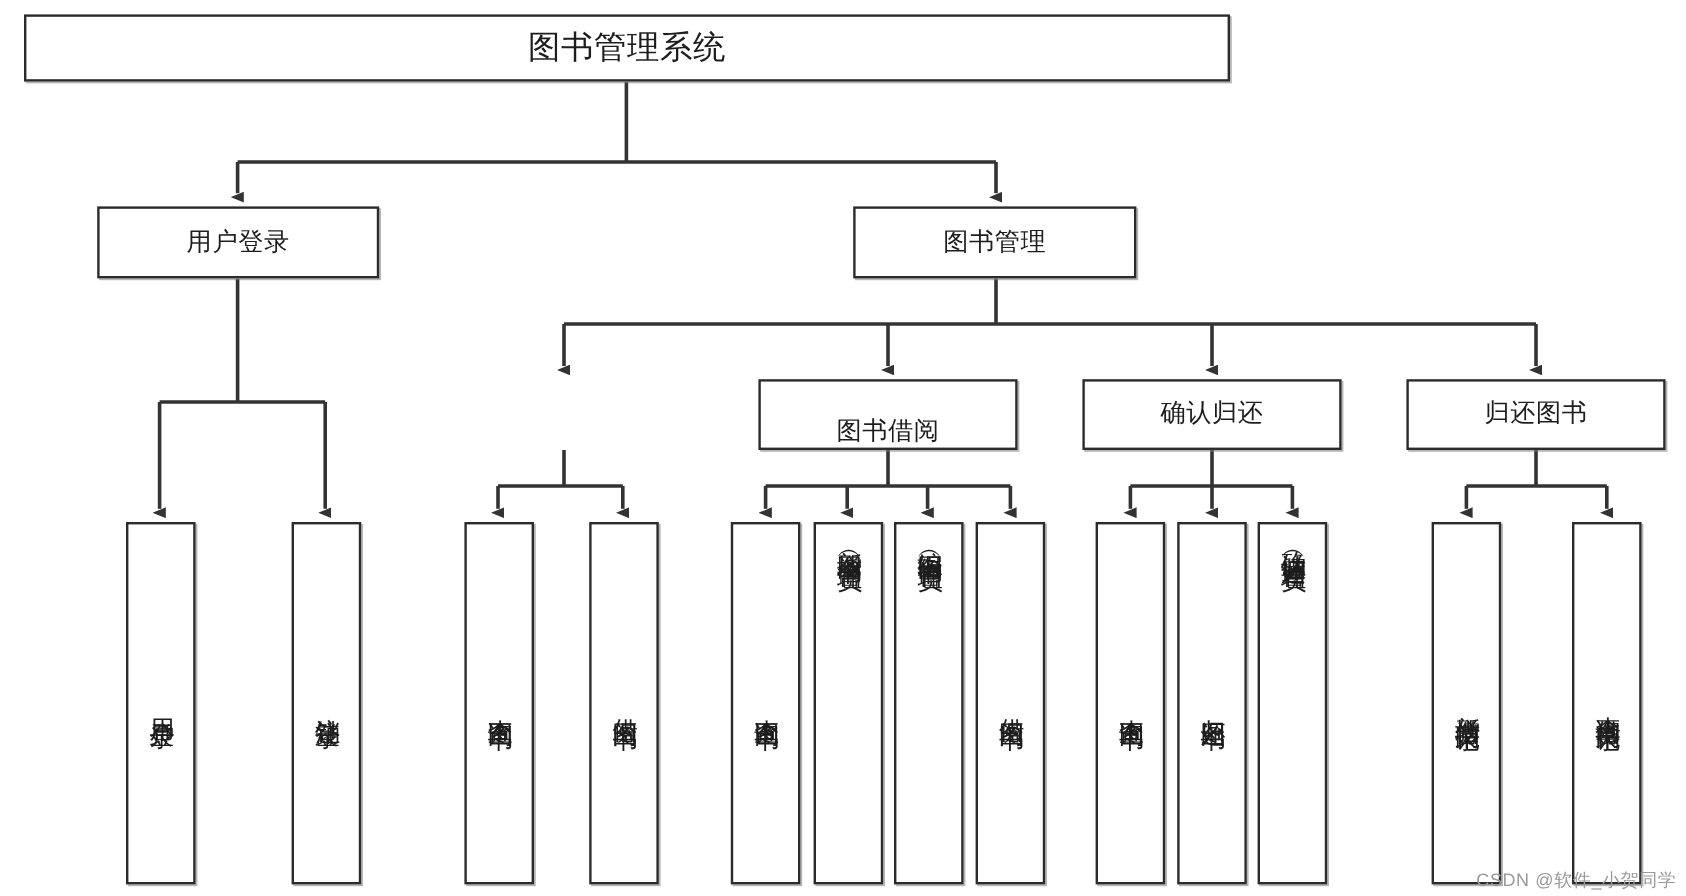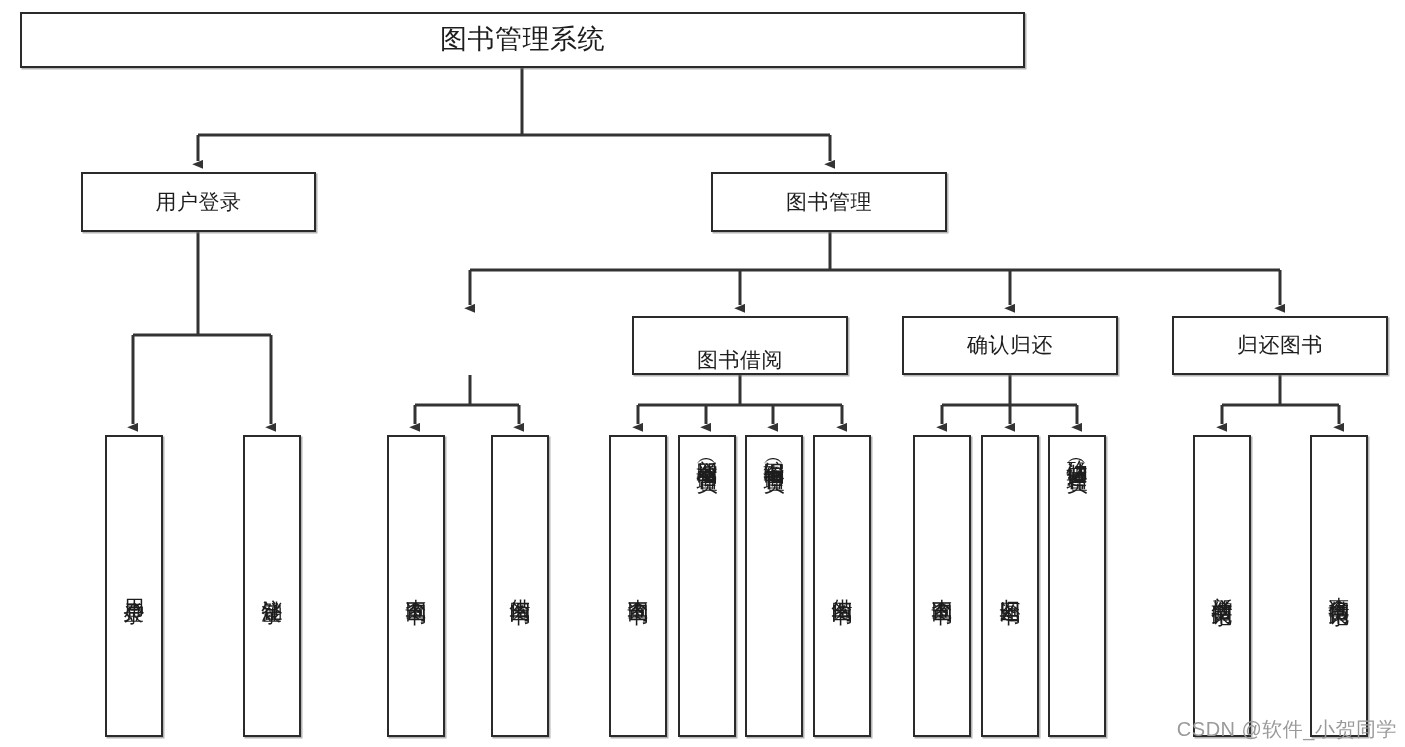--- a/index.html
+++ b/index.html
@@ -62,21 +62,21 @@
     white-space: nowrap;
   }
   .node.vert.mid {
     align-items: center;
     padding-top: 0;
   }
   #watermark {
     position: absolute;
     right: 8px;
     bottom: 4px;
-    font-size: 20px;
+    font-size: 15px;
     color: #9a9a9a;
     white-space: nowrap;
     letter-spacing: 0.5px;
   }
 </style>
 </head>
 <body>
 
 <div id="canvas">
 

